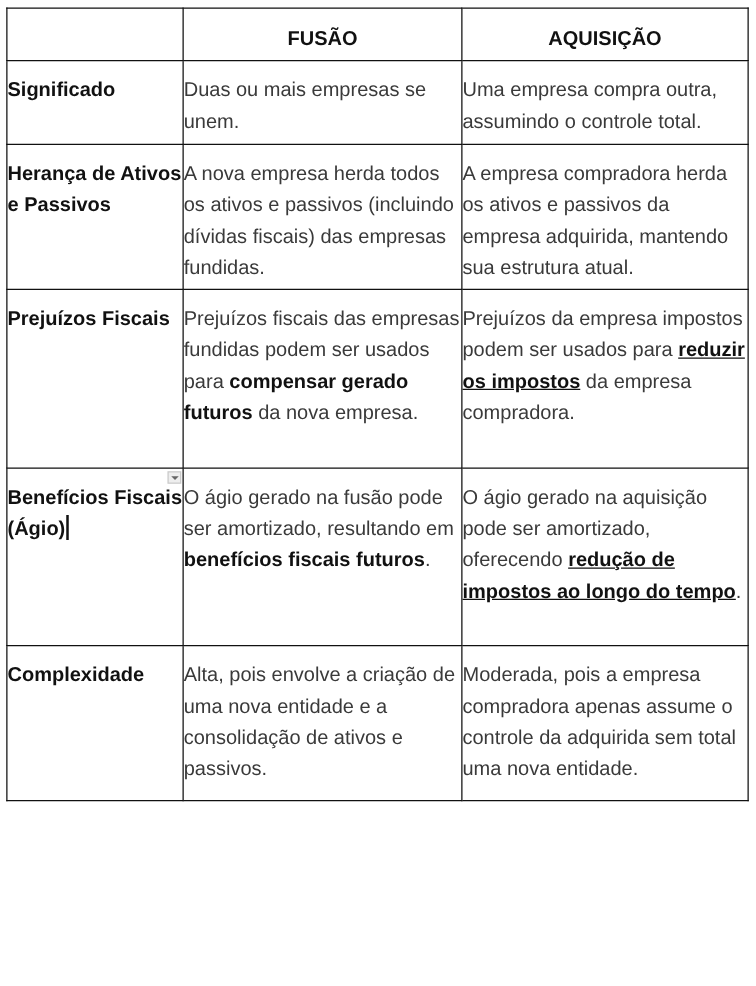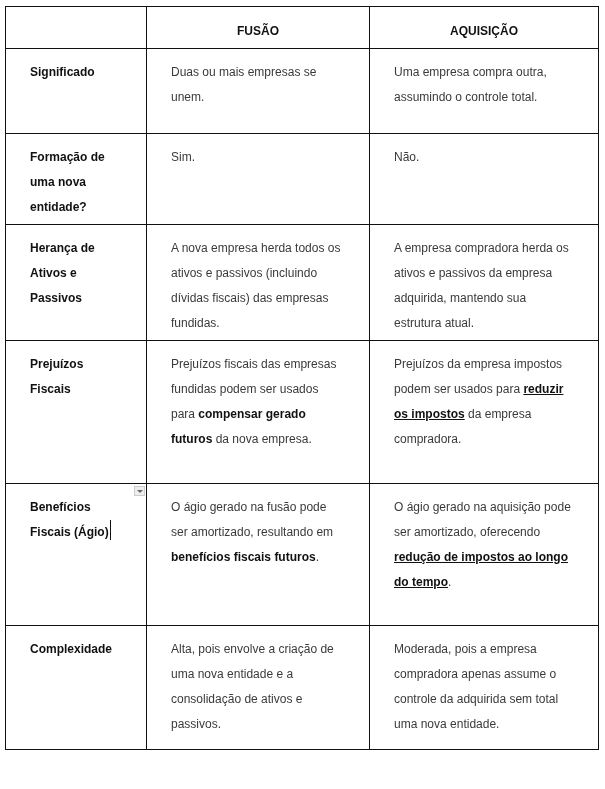--- a/index.html
+++ b/index.html
@@ -1,30 +1,30 @@
 <!DOCTYPE html>
 <html><head>
 <meta charset="utf-8">
 <style>
   html, body { margin: 0; padding: 0; background: #ffffff; }
   body { width: 605px; height: 789px; position: relative; overflow: hidden;
          font-family: "Liberation Sans", "DejaVu Sans", sans-serif; color: #1f1f1f; }
   table.cmp { position: absolute; left: 5px; top: 6px; border-collapse: collapse;
               table-layout: fixed; width: 593px; }
   table.cmp td, table.cmp th { border: 1.5px solid #111; vertical-align: top;
-              padding: 0 24px; font-size: 12px; line-height: 25px; }
+              padding: 0 0; font-size: 16px; line-height: 25px; }
   col.c1 { width: 141px; } col.c2 { width: 223px; } col.c3 { width: 229px; }
   th { font-weight: bold; text-align: center; vertical-align: bottom !important;
        padding-bottom: 4px !important; height: 37px; font-size: 14px; color: #111; }
   td.label { font-weight: bold; color: #111; }
   td { color: #3a3a3a; }
   td .cellpad { padding-top: 11px; padding-bottom: 4px; }
   b { color: #111; }
   u b, b u { color: #111; }
-  .r1 { height: 85px; } .r2 { height: 91px; } .r3 { height: 115px; }
+  .r1 { height: 67px; } .r2 { height: 91px; } .r3 { height: 115px; }
   .r4 { height: 143px; } .r5 { height: 142px; } .r6 { height: 124px; }
   .label-cell { position: relative; }
   .dropdown { position: absolute; right: 1px; top: 2px; width: 11px; height: 10px;
               background: #eee; border: 1px solid #ccc; box-sizing: border-box; }
   .dropdown::after { content: ""; position: absolute; left: 2px; top: 3px;
               border-left: 3px solid transparent; border-right: 3px solid transparent;
               border-top: 3px solid #666; }
   .caret { display: inline-block; width: 1.5px; height: 20px; background: #111;
            vertical-align: -4px; margin-left: 1px; }
 </style>
@@ -49,31 +49,20 @@
           <div class="cellpad">Significado</div>
         </td>
     <td>
           <div class="cellpad">Duas ou mais empresas se unem.</div>
         </td>
     <td>
           <div class="cellpad">Uma empresa compra outra, assumindo o controle total.</div>
         </td>
   </tr>
 
-  <tr class="r2">
-    <td class="label">
-          <div class="cellpad">Formação de uma nova entidade?</div>
-        </td>
-    <td>
-          <div class="cellpad">Sim.</div>
-        </td>
-    <td>
-          <div class="cellpad">Não.</div>
-        </td>
-  </tr>
 
   <tr class="r3">
     <td class="label">
           <div class="cellpad">Herança de Ativos e Passivos</div>
         </td>
     <td>
           <div class="cellpad">A nova empresa herda todos os ativos e passivos (incluindo dívidas fiscais) das empresas fundidas.</div>
         </td>
     <td>
           <div class="cellpad">A empresa compradora herda os ativos e passivos da empresa adquirida, mantendo sua estrutura atual.</div>

